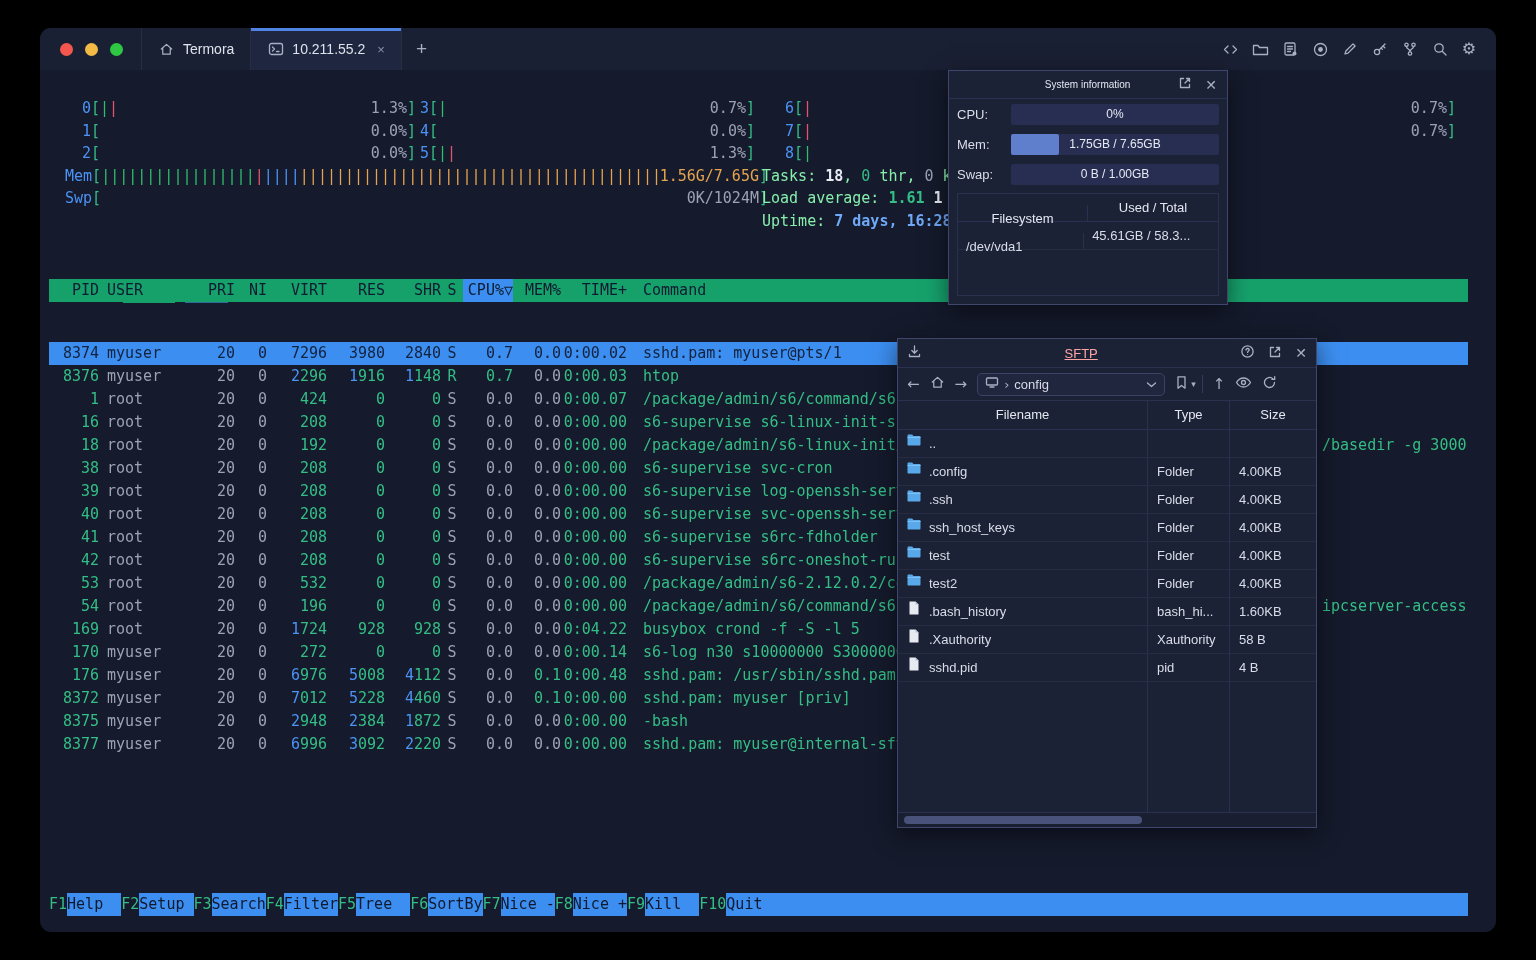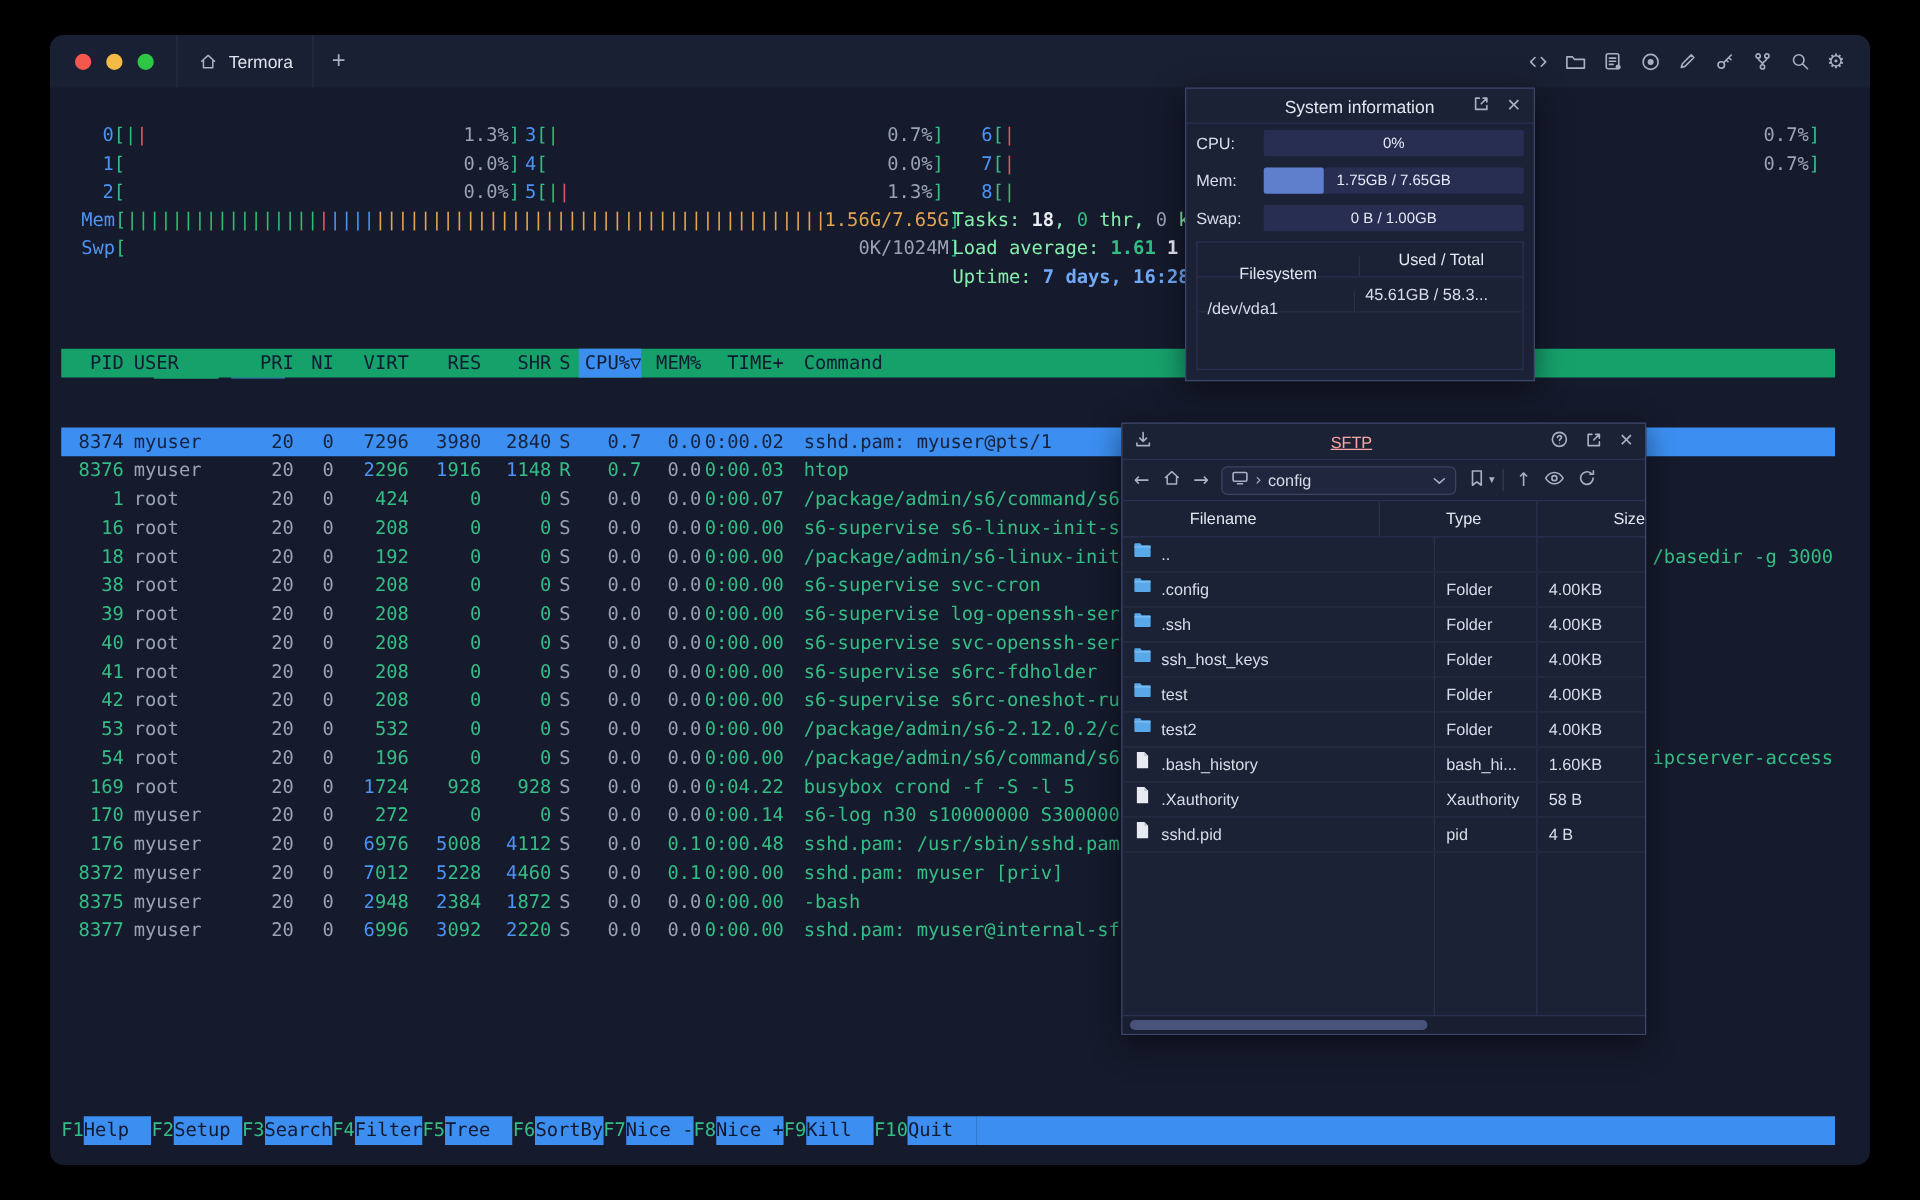--- a/index.html
+++ b/index.html
@@ -58,21 +58,21 @@
   .fnl{background:#3C8EF0;color:#10192E;}
   .fnfill{flex:1;background:#3C8EF0;}
   
   .panel{position:absolute;background:#1C2236;border:1px solid #3E466B;box-sizing:border-box;
     box-shadow:0 6px 22px rgba(0,0,0,.5);color:#D9DDE9;font-size:13px;}
   .p-icon svg{stroke:#A9B0C3;fill:none;stroke-width:1.3;stroke-linecap:round;stroke-linejoin:round;}
   .glyph{color:#A9B0C3;font-family:"DejaVu Sans",sans-serif;}
   
   #sysinfo{left:908px;top:42px;width:280px;height:235px;}
   #sysinfo .ptitle{height:27px;display:flex;align-items:center;border-bottom:1px solid #2A3150;padding:0 10px;}
-  #sysinfo .ptext{flex:1;text-align:center;color:#E3E7F0;font-size:14px;padding-left:38px;}
+  #sysinfo .ptext{flex:1;text-align:center;color:#E3E7F0;font-size:10px;padding-left:38px;}
   .prowline{display:flex;align-items:center;padding:5px 8px 4px 8px;}
   .plabel{width:54px;color:#D9DDE9;}
   .bar{flex:1;height:21px;background:#272E52;border-radius:2px;position:relative;text-align:center;line-height:21px;color:#E6E9F2;font-size:12px;}
   .bar .fill{position:absolute;left:0;top:0;bottom:0;background:#5F7ECB;border-radius:2px;}
   .bar .btxt{position:relative;}
   #fs-table{position:absolute;left:8px;right:8px;top:122px;bottom:8px;border:1px solid #2A3150;}
   .fsrow{display:flex;height:27px;line-height:27px;}
   .fsrow.fshead{border-bottom:1px solid #2A3150;color:#E3E7F0;}
   .fsrow .fc1{width:50%;text-align:center;border-right:1px solid #2A3150;box-sizing:border-box;margin-top:11px;}
   .fsrow .fc2{width:50%;text-align:center;}
@@ -89,21 +89,21 @@
     display:flex;align-items:center;gap:5px;padding:0 7px;box-sizing:border-box;}
   #crumb .ctext{color:#D8DCE8;font-size:13px;}
   .bmgrp{display:flex;align-items:center;gap:3px;border-right:1px solid #343B58;padding-right:6px;}
   #sftp-cols{flex:1;display:flex;flex-direction:column;overflow:hidden;}
   .srow{display:flex;height:27px;line-height:27px;flex:none;}
   .srow.shead{height:28px;line-height:28px;border-bottom:1px solid #2A3150;}
   .sc-name{flex:1;display:flex;align-items:center;gap:7px;padding-left:8px;overflow:hidden;}
   .sc-type{width:82px;border-left:1px solid #2A3150;padding-left:9px;box-sizing:border-box;white-space:nowrap;overflow:hidden;}
   .sc-size{width:87px;border-left:1px solid #2A3150;padding-left:9px;box-sizing:border-box;}
   .shead .sc-name{justify-content:center;padding-left:0;color:#E3E7F0;}
-  .shead .sc-type,.shead .sc-size{text-align:right;padding-left:0;color:#E3E7F0;margin-left:44px;}
+  .shead .sc-type,.shead .sc-size{text-align:center;padding-left:0;color:#E3E7F0;}
   .srow.sdata{border-bottom:1px solid #262C44;}
   .sfill{flex:1;display:flex;}
   .sfill .sc-type,.sfill .sc-size{height:100%;}
   #sftp-scroll{height:14px;border-top:1px solid #2A3150;position:relative;background:#191E30;flex:none;}
   #sftp-thumb{position:absolute;left:6px;top:3px;height:8px;border-radius:4px;background:#49527B;}
   .ficon{width:16px;height:16px;flex:none;}
 </style>
 </head>
 <body>
 
@@ -115,20 +115,30 @@
       <span class="light l-yellow"></span>
       <span class="light l-green"></span>
     </div>
     <div class="tab tab-plain">
       <span class="tbi">
         <svg width="15" height="15" viewBox="0 0 16 16">
             <path d="M2.5 7.5 8 2.5l5.5 5M4 7v6h8V7"></path>
           </svg>
       </span>
       <span>Termora</span>
+    </div>
+    <div class="tab tab-active">
+      <span class="tbi">
+        <svg width="16" height="16" viewBox="0 0 16 16">
+            <rect x="1.5" y="2.5" width="13" height="11" rx="2"></rect>
+            <path d="M4.5 6l2 2-2 2M8.5 10.5H11"></path>
+          </svg>
+      </span>
+      <span>10.211.55.2</span>
+      <span class="close">×</span>
     </div>
     <div class="newtab">+</div>
     <div class="tb-spacer"></div>
     <div class="tb-icons">
       <span class="tbi">
         <svg width="17" height="15" viewBox="0 0 17 15">
             <path d="M6 4 2.5 7.5 6 11M11 4l3.5 3.5L11 11"></path>
           </svg>
         </span>
       <span class="tbi">

